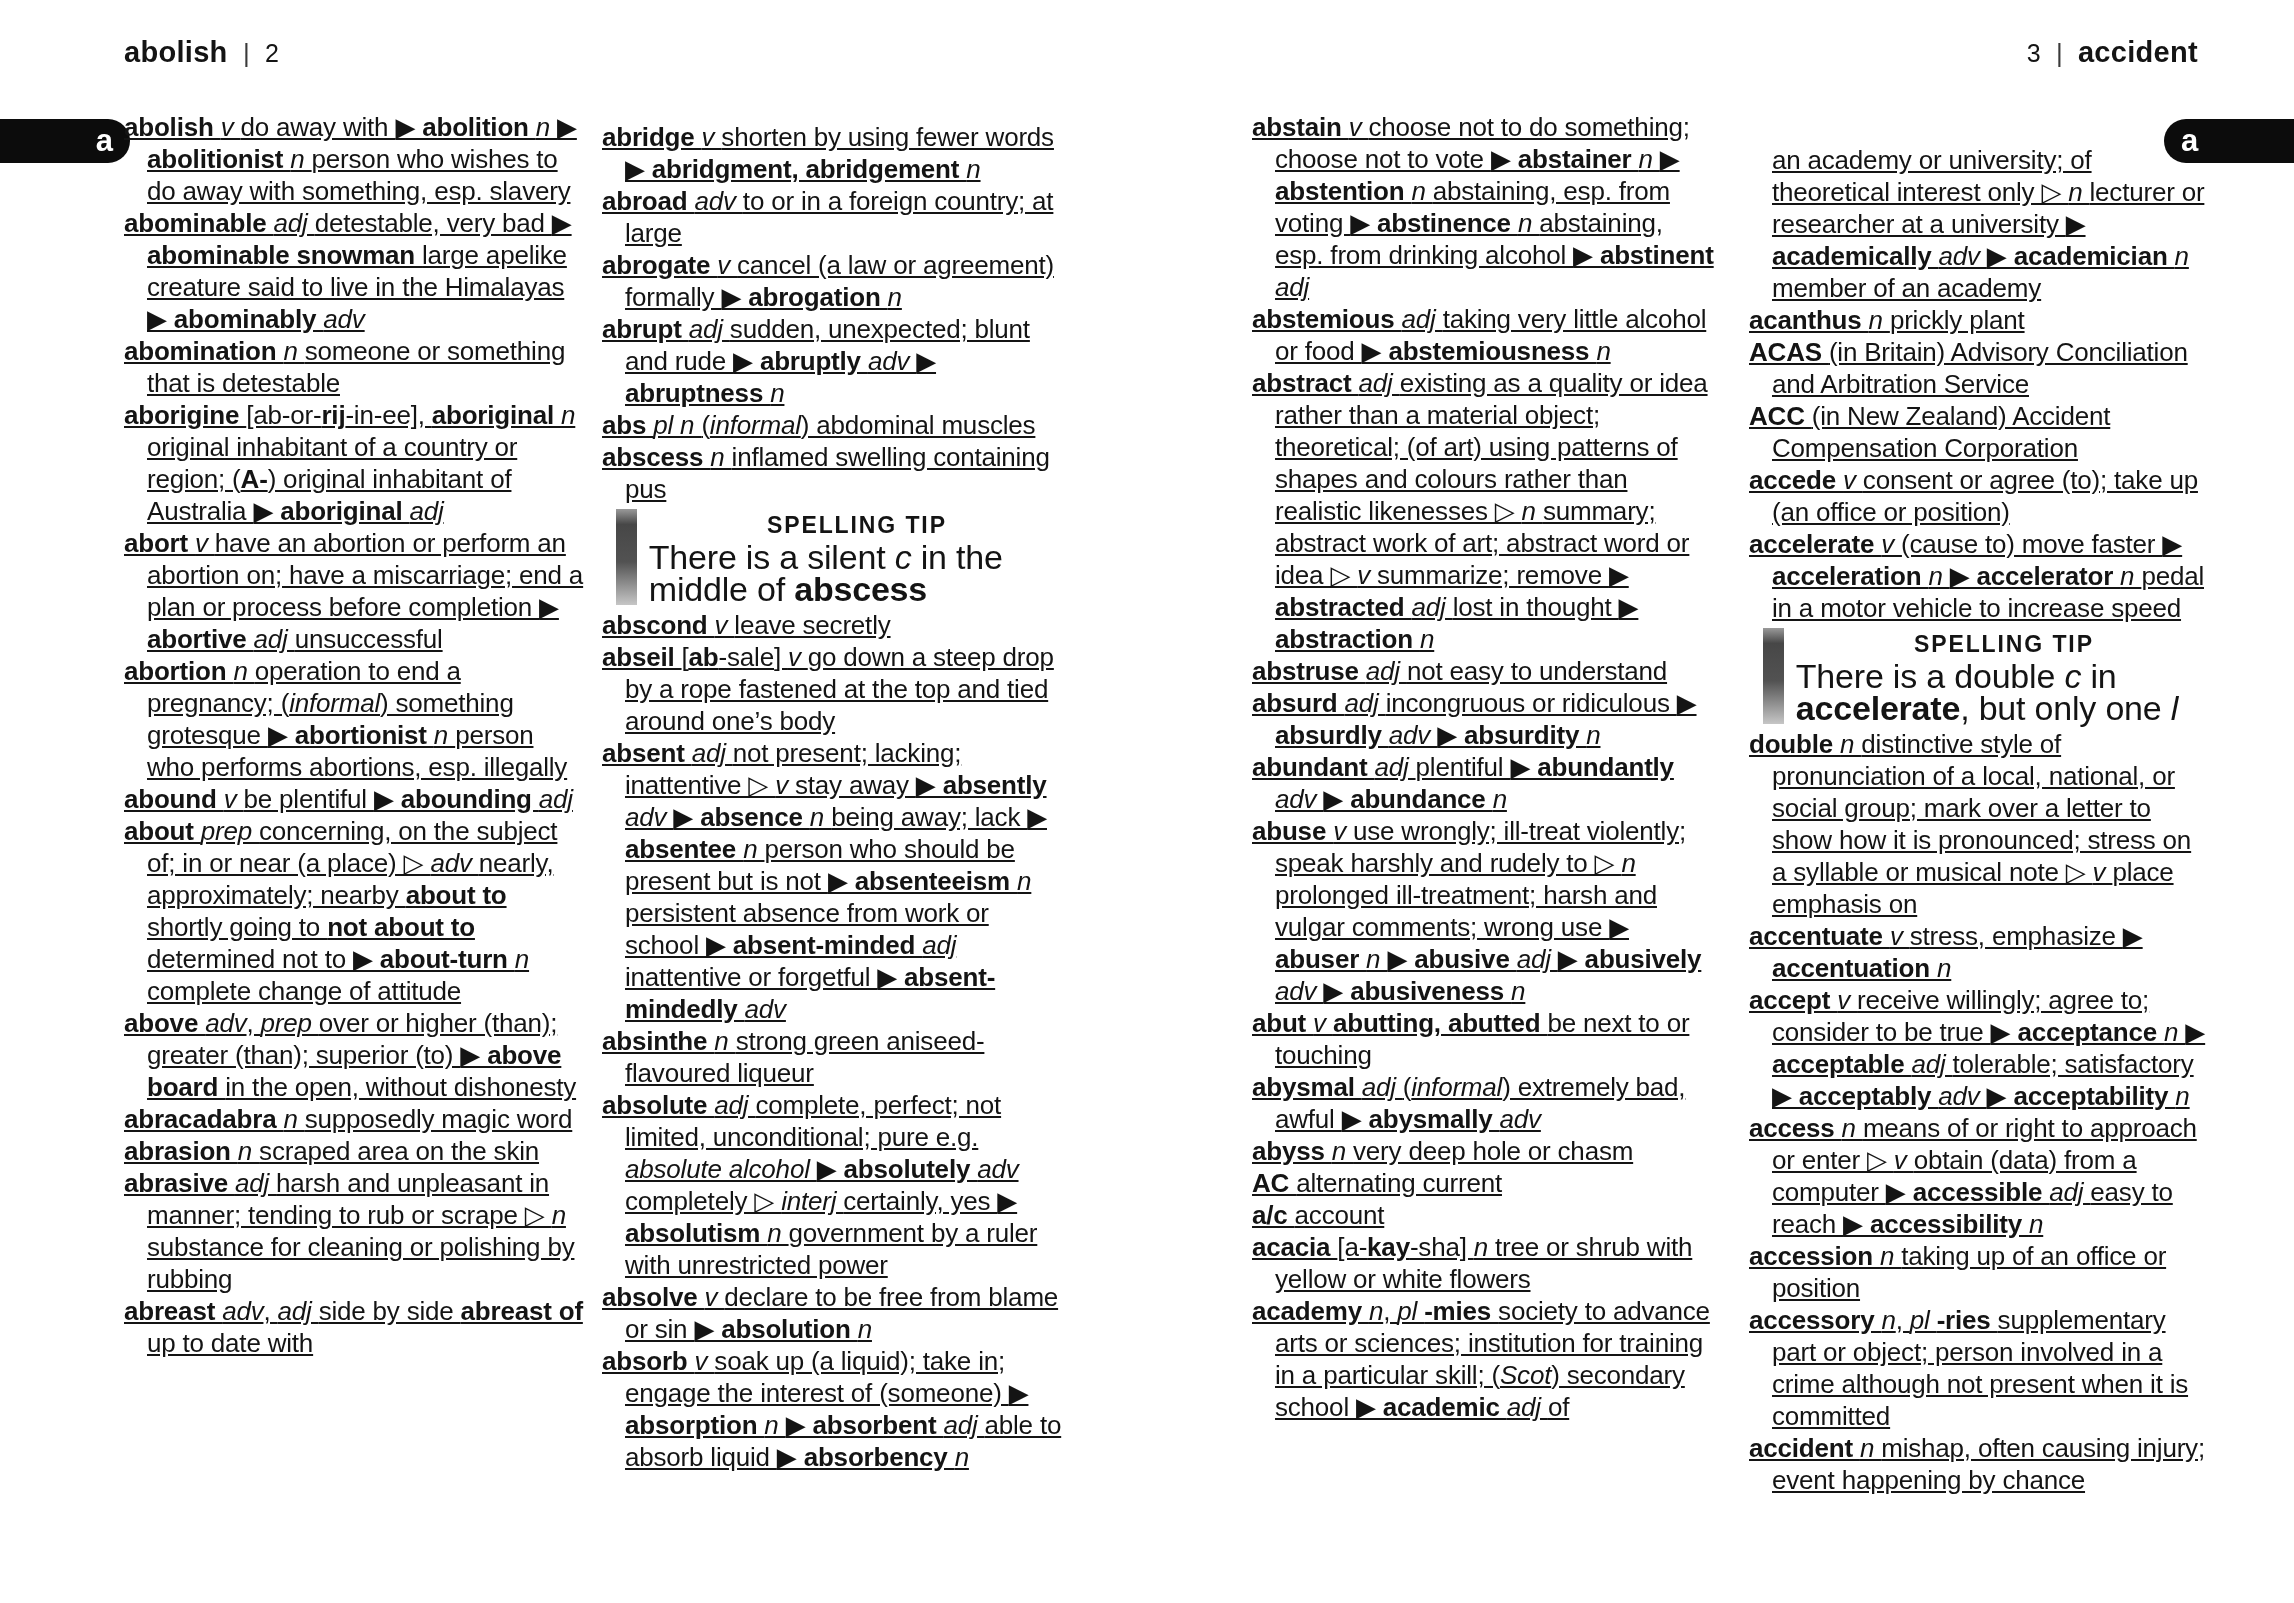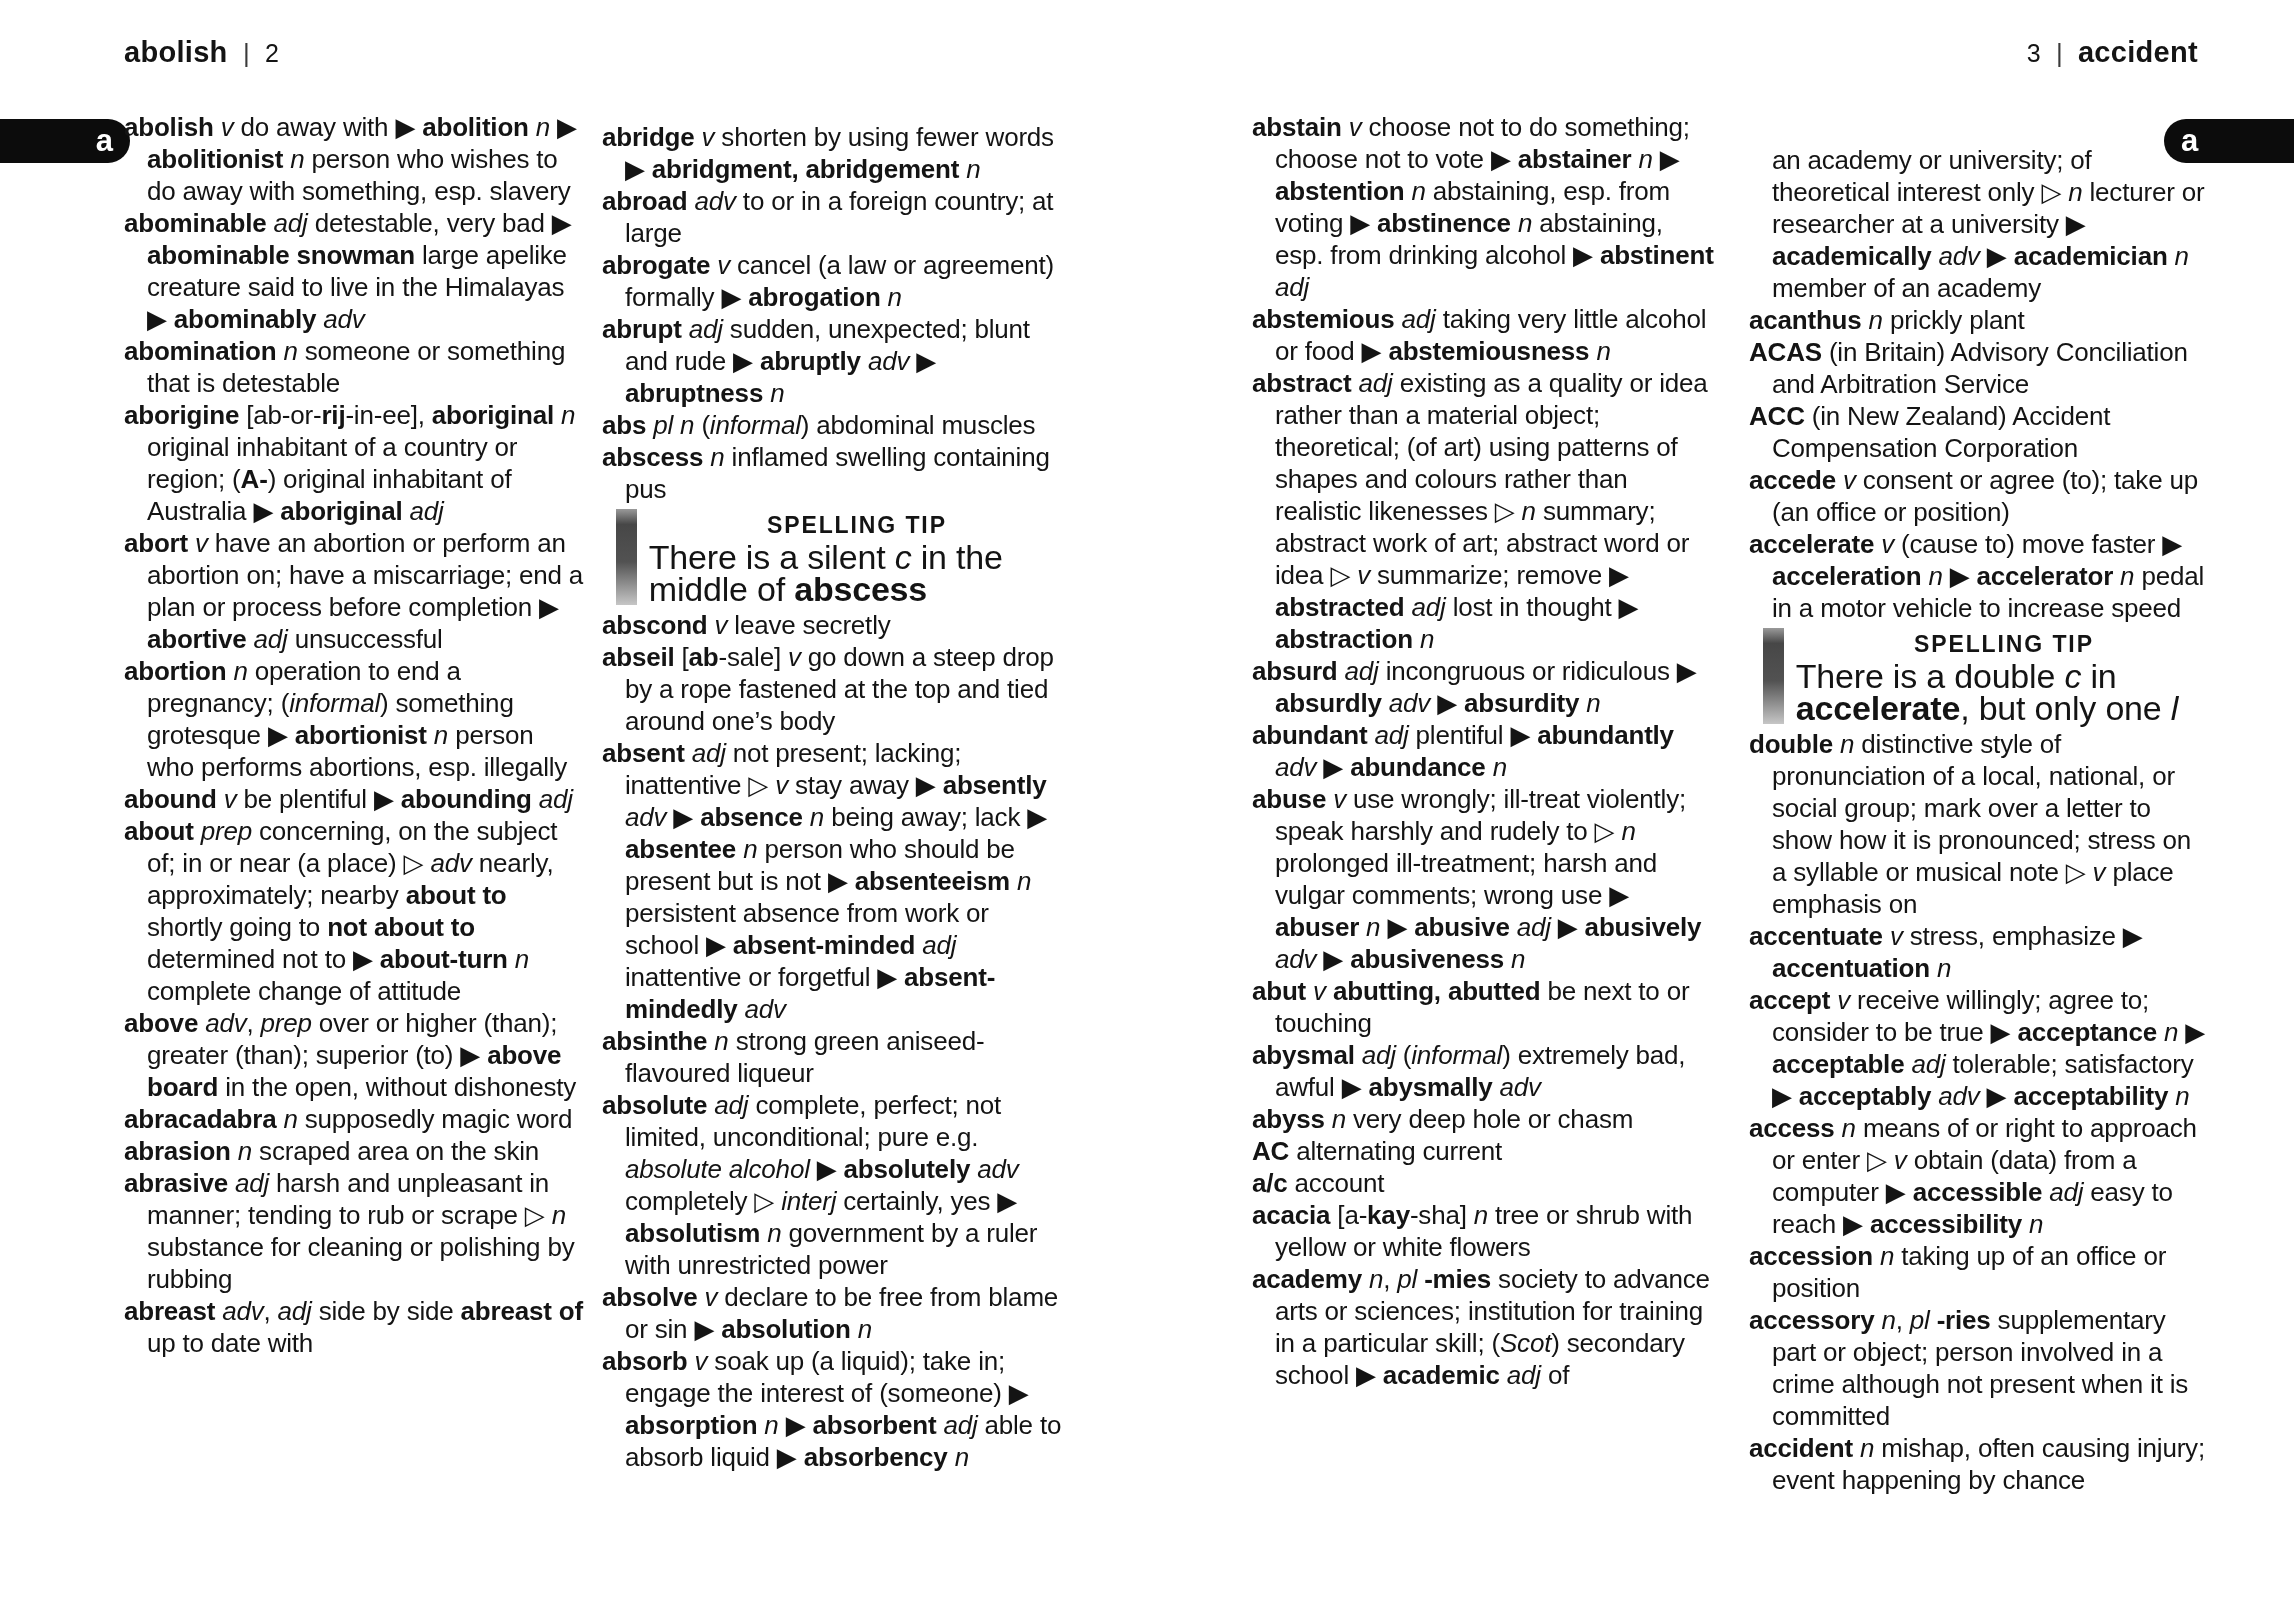--- a/index.html
+++ b/index.html
@@ -29,21 +29,21 @@
   
   .col{
     position:absolute;top:111px;width:463px;
     font-size:26px;line-height:32px;letter-spacing:-0.2px;
   }
   .col-1{left:124px;}
   .col-2{left:602px;margin-top:10px;}
   .col-3{left:1252px;}
   .col-4{left:1749px;margin-top:33px;}
 
-  .entry{padding-left:23px;text-indent:-23px;}
+  .entry{padding-left:23px;text-indent:-23px;text-decoration:underline;}
   .entry.cont{text-indent:0;}
   .s-b{font-weight:700;}
   .s-i{font-style:italic;}
 
   
   .tip{display:flex;margin:3.8px 0 3.8px 14.3px;text-indent:0;}
   .tip-bar{
     flex:0 0 21px;width:21px;margin-right:11.5px;
     background:linear-gradient(180deg,#9a9a9a 0%,#474747 16%,#525252 55%,#c6c6c6 100%);
   }
@@ -104,20 +104,21 @@
       <div class="entry"><span class="s-b">absent </span><span class="s-i">adj </span><span class="s-n">not present; lacking; inattentive ▷ </span><span class="s-i">v </span><span class="s-n">stay away </span><span class="s-b">▶ absently </span><span class="s-i">adv </span><span class="s-b">▶ absence </span><span class="s-i">n </span><span class="s-n">being away; lack </span><span class="s-b">▶ absentee </span><span class="s-i">n </span><span class="s-n">person who should be present but is not </span><span class="s-b">▶ absenteeism </span><span class="s-i">n </span><span class="s-n">persistent absence from work or school </span><span class="s-b">▶ absent-minded </span><span class="s-i">adj </span><span class="s-n">inattentive or forgetful </span><span class="s-b">▶ absent-mindedly </span><span class="s-i">adv</span></div>
       <div class="entry"><span class="s-b">absinthe </span><span class="s-i">n </span><span class="s-n">strong green aniseed-flavoured liqueur</span></div>
       <div class="entry"><span class="s-b">absolute </span><span class="s-i">adj </span><span class="s-n">complete, perfect; not limited, unconditional; pure e.g. </span><span class="s-i">absolute alcohol </span><span class="s-b">▶ absolutely </span><span class="s-i">adv </span><span class="s-n">completely ▷ </span><span class="s-i">interj </span><span class="s-n">certainly, yes </span><span class="s-b">▶ absolutism </span><span class="s-i">n </span><span class="s-n">government by a ruler with unrestricted power</span></div>
       <div class="entry"><span class="s-b">absolve </span><span class="s-i">v </span><span class="s-n">declare to be free from blame or sin </span><span class="s-b">▶ absolution </span><span class="s-i">n</span></div>
       <div class="entry"><span class="s-b">absorb </span><span class="s-i">v </span><span class="s-n">soak up (a liquid); take in; engage the interest of (someone) </span><span class="s-b">▶ absorption </span><span class="s-i">n </span><span class="s-b">▶ absorbent </span><span class="s-i">adj </span><span class="s-n">able to absorb liquid </span><span class="s-b">▶ absorbency </span><span class="s-i">n</span></div>
     </div>
   <div class="col col-3">
       <div class="entry"><span class="s-b">abstain </span><span class="s-i">v </span><span class="s-n">choose not to do something; choose not to vote </span><span class="s-b">▶ abstainer </span><span class="s-i">n </span><span class="s-b">▶ abstention </span><span class="s-i">n </span><span class="s-n">abstaining, esp. from voting </span><span class="s-b">▶ abstinence </span><span class="s-i">n </span><span class="s-n">abstaining, esp. from drinking alcohol </span><span class="s-b">▶ abstinent </span><span class="s-i">adj</span></div>
       <div class="entry"><span class="s-b">abstemious </span><span class="s-i">adj </span><span class="s-n">taking very little alcohol or food </span><span class="s-b">▶ abstemiousness </span><span class="s-i">n</span></div>
       <div class="entry"><span class="s-b">abstract </span><span class="s-i">adj </span><span class="s-n">existing as a quality or idea rather than a material object; theoretical; (of art) using patterns of shapes and colours rather than realistic likenesses ▷ </span><span class="s-i">n </span><span class="s-n">summary; abstract work of art; abstract word or idea ▷ </span><span class="s-i">v </span><span class="s-n">summarize; remove </span><span class="s-b">▶ abstracted </span><span class="s-i">adj </span><span class="s-n">lost in thought </span><span class="s-b">▶ abstraction </span><span class="s-i">n</span></div>
+      <div class="entry"><span class="s-b">abstruse </span><span class="s-i">adj </span><span class="s-n">not easy to understand</span></div>
       <div class="entry"><span class="s-b">absurd </span><span class="s-i">adj </span><span class="s-n">incongruous or ridiculous </span><span class="s-b">▶ absurdly </span><span class="s-i">adv </span><span class="s-b">▶ absurdity </span><span class="s-i">n</span></div>
       <div class="entry"><span class="s-b">abundant </span><span class="s-i">adj </span><span class="s-n">plentiful </span><span class="s-b">▶ abundantly </span><span class="s-i">adv </span><span class="s-b">▶ abundance </span><span class="s-i">n</span></div>
       <div class="entry"><span class="s-b">abuse </span><span class="s-i">v </span><span class="s-n">use wrongly; ill-treat violently; speak harshly and rudely to ▷ </span><span class="s-i">n </span><span class="s-n">prolonged ill-treatment; harsh and vulgar comments; wrong use </span><span class="s-b">▶ abuser </span><span class="s-i">n </span><span class="s-b">▶ abusive </span><span class="s-i">adj </span><span class="s-b">▶ abusively </span><span class="s-i">adv </span><span class="s-b">▶ abusiveness </span><span class="s-i">n</span></div>
       <div class="entry"><span class="s-b">abut </span><span class="s-i">v </span><span class="s-b">abutting, abutted </span><span class="s-n">be next to or touching</span></div>
       <div class="entry"><span class="s-b">abysmal </span><span class="s-i">adj </span><span class="s-n">(</span><span class="s-i">informal</span><span class="s-n">) extremely bad, awful </span><span class="s-b">▶ abysmally </span><span class="s-i">adv</span></div>
       <div class="entry"><span class="s-b">abyss </span><span class="s-i">n </span><span class="s-n">very deep hole or chasm</span></div>
       <div class="entry"><span class="s-b">AC </span><span class="s-n">alternating current</span></div>
       <div class="entry"><span class="s-b">a/c </span><span class="s-n">account</span></div>
       <div class="entry"><span class="s-b">acacia </span><span class="s-n">[a-</span><span class="s-b">kay</span><span class="s-n">-sha] </span><span class="s-i">n </span><span class="s-n">tree or shrub with yellow or white flowers</span></div>
       <div class="entry"><span class="s-b">academy </span><span class="s-i">n</span><span class="s-n">, </span><span class="s-i">pl </span><span class="s-b">-mies </span><span class="s-n">society to advance arts or sciences; institution for training in a particular skill; (</span><span class="s-i">Scot</span><span class="s-n">) secondary school </span><span class="s-b">▶ academic </span><span class="s-i">adj </span><span class="s-n">of</span></div>

